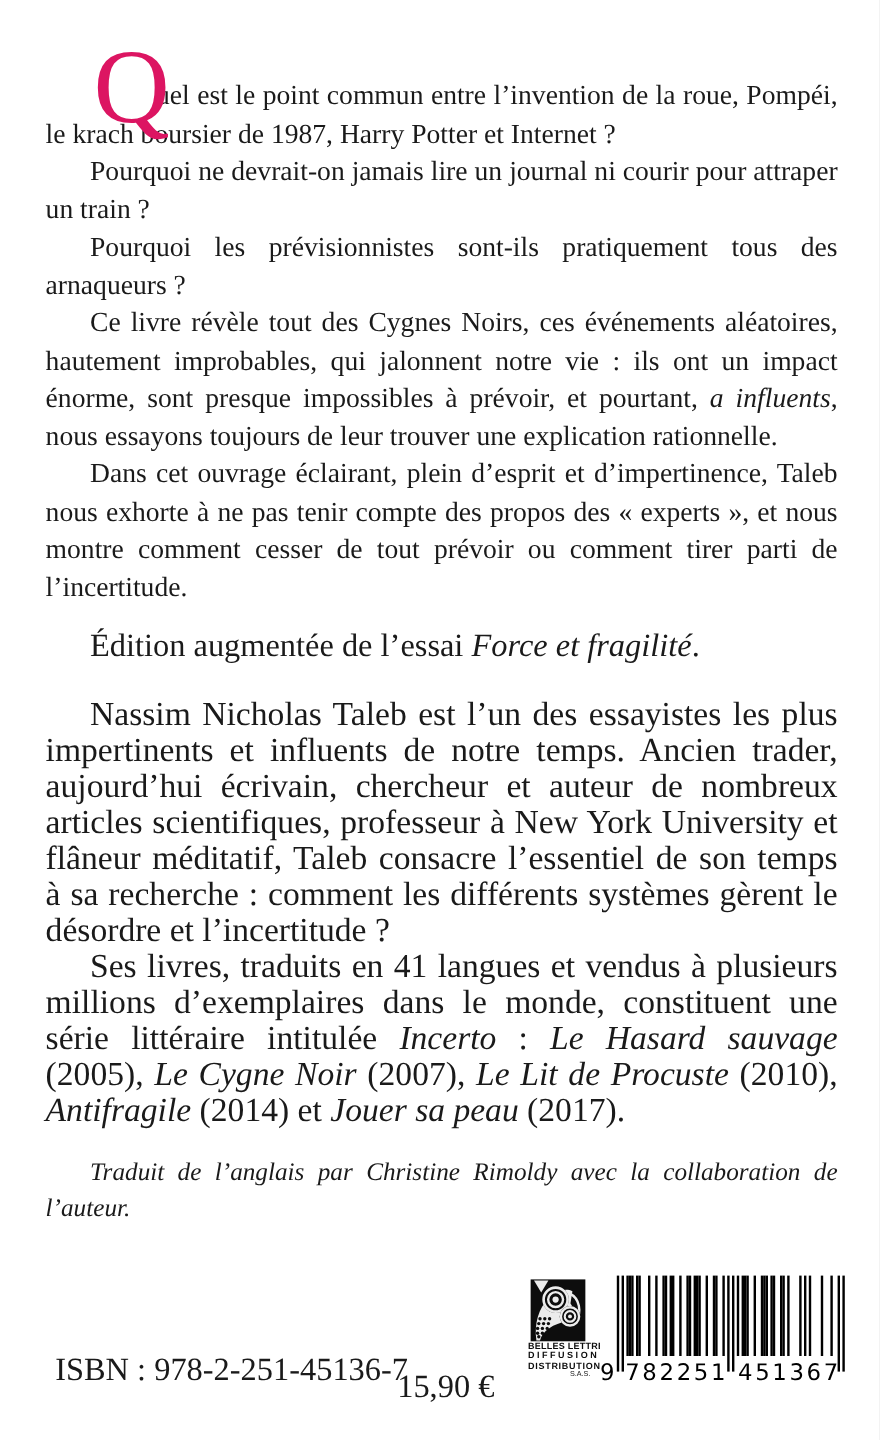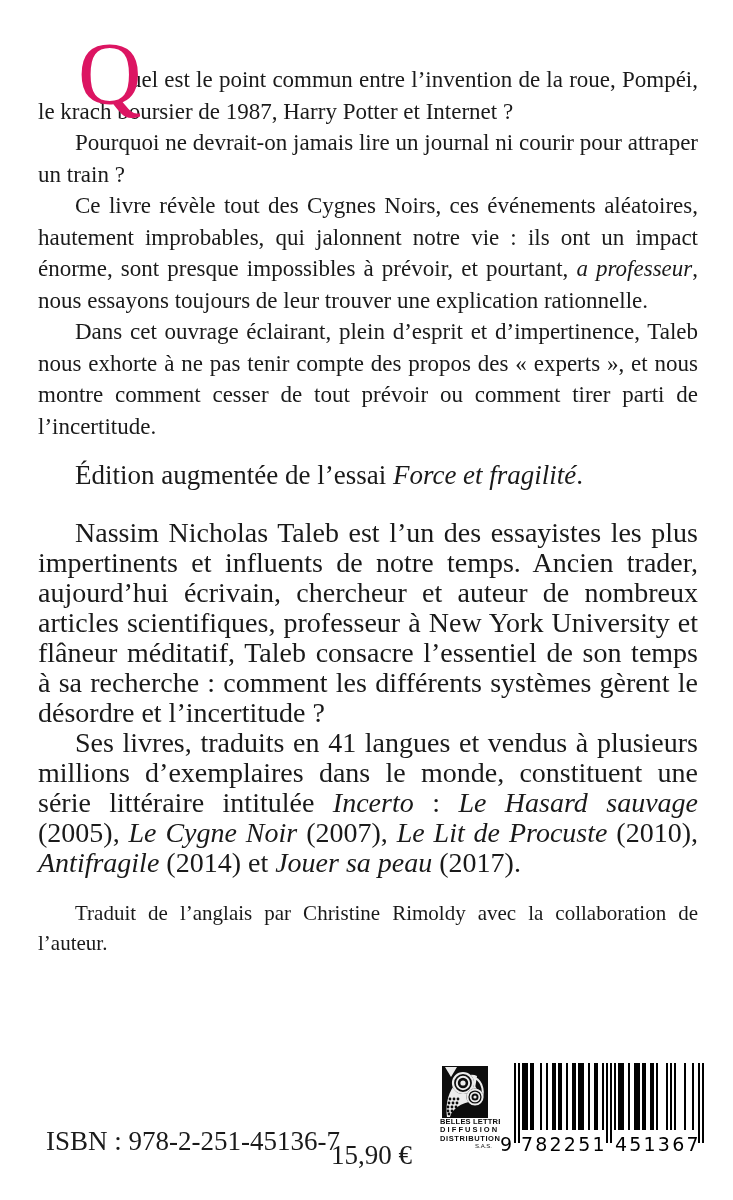--- a/index.html
+++ b/index.html
@@ -21,21 +21,21 @@
   .para.first{text-indent:0;}
   .dropcap{float:left;width:92px;height:27px;position:relative;}
   .dropcap-glyph{
     position:absolute;left:40px;top:-34px;
     font-size:88px;line-height:88px;
     color:#dc1562;
   }
   .edition{margin:18px 0 0;font-size:27px;line-height:30px;text-indent:37px;}
   .bio{margin:0;font-size:28px;line-height:30px;text-indent:37px;}
   .bio.bio-first{margin-top:28px;}
-  .trans{margin:20px 0 0;font-size:21px;line-height:30px;text-indent:37px;}
+  .trans{margin:20px 0 0;font-size:21px;line-height:30px;text-indent:37px;font-style:italic;}
   em{font-style:italic;}
 
   
   .footer{position:absolute;left:0;top:1058px;width:733px;height:142px;}
   .isbn{position:absolute;left:46px;top:68px;font-size:27px;white-space:nowrap;}
   .price{position:absolute;left:331px;top:82px;font-size:27px;white-space:nowrap;}
 
   .publisher{position:absolute;left:440px;top:8px;width:54px;font-family:"Liberation Sans",sans-serif;}
   .publisher svg{display:block;width:46px;height:52px;margin-left:2px;}
   .pub-line{font-weight:bold;font-size:7.5px;line-height:8.4px;white-space:nowrap;color:#0d0d0d;}
@@ -60,21 +60,22 @@
 
 <div class="page">
 
   <div class="main">
     <p class="para first">
       <span class="dropcap">
           <span class="dropcap-glyph">Q</span>
         </span><span><span>uel est le point commun entre l’invention de la roue, Pompéi, le krach boursier de 1987, Harry Potter et Internet ?</span></span>
     </p>
     <p class="para"><span>Pourquoi ne devrait-on jamais lire un journal ni courir pour attraper un train ?</span></p>
-    <p class="para"><span>Ce livre révèle tout des Cygnes Noirs, ces événements aléatoires, hautement improbables, qui jalonnent notre vie : ils ont un impact énorme, sont presque impossibles à prévoir, et pourtant, </span><em>a professeur</em><span>, nous essayons toujours de leur trouver une explication rationnelle.</span></p>
+    <p class="para"><span>Pourquoi les prévisionnistes sont-ils pratiquement tous des arnaqueurs ?</span></p>
+    <p class="para"><span>Ce livre révèle tout des Cygnes Noirs, ces événements aléatoires, hautement improbables, qui jalonnent notre vie : ils ont un impact énorme, sont presque impossibles à prévoir, et pourtant, </span><em>a influents</em><span>, nous essayons toujours de leur trouver une explication rationnelle.</span></p>
     <p class="para"><span>Dans cet ouvrage éclairant, plein d’esprit et d’impertinence, Taleb nous exhorte à ne pas tenir compte des propos des « experts », et nous montre comment cesser de tout prévoir ou comment tirer parti de l’incertitude.</span></p>
 
     <p class="edition"><span>Édition augmentée de l’essai </span><em>Force et fragilité</em><span>.</span></p>
 
     <p class="bio bio-first"><span>Nassim Nicholas Taleb est l’un des essayistes les plus impertinents et influents de notre temps. Ancien trader, aujourd’hui écrivain, chercheur et auteur de nombreux articles scientifiques, professeur à New York University et flâneur méditatif, Taleb consacre l’essentiel de son temps à sa recherche : comment les différents systèmes gèrent le désordre et l’incertitude ?</span></p>
     <p class="bio"><span>Ses livres, traduits en 41 langues et vendus à plusieurs millions d’exemplaires dans le monde, constituent une série littéraire intitulée </span><em>Incerto</em><span> : </span><em>Le Hasard sauvage</em><span> (2005), </span><em>Le Cygne Noir</em><span> (2007), </span><em>Le Lit de Procuste</em><span> (2010), </span><em>Antifragile</em><span> (2014) et </span><em>Jouer sa peau</em><span> (2017).</span></p>
 
     <p class="trans"><span>Traduit de l’anglais par Christine Rimoldy avec la collaboration de l’auteur.</span></p>
   </div>
 

